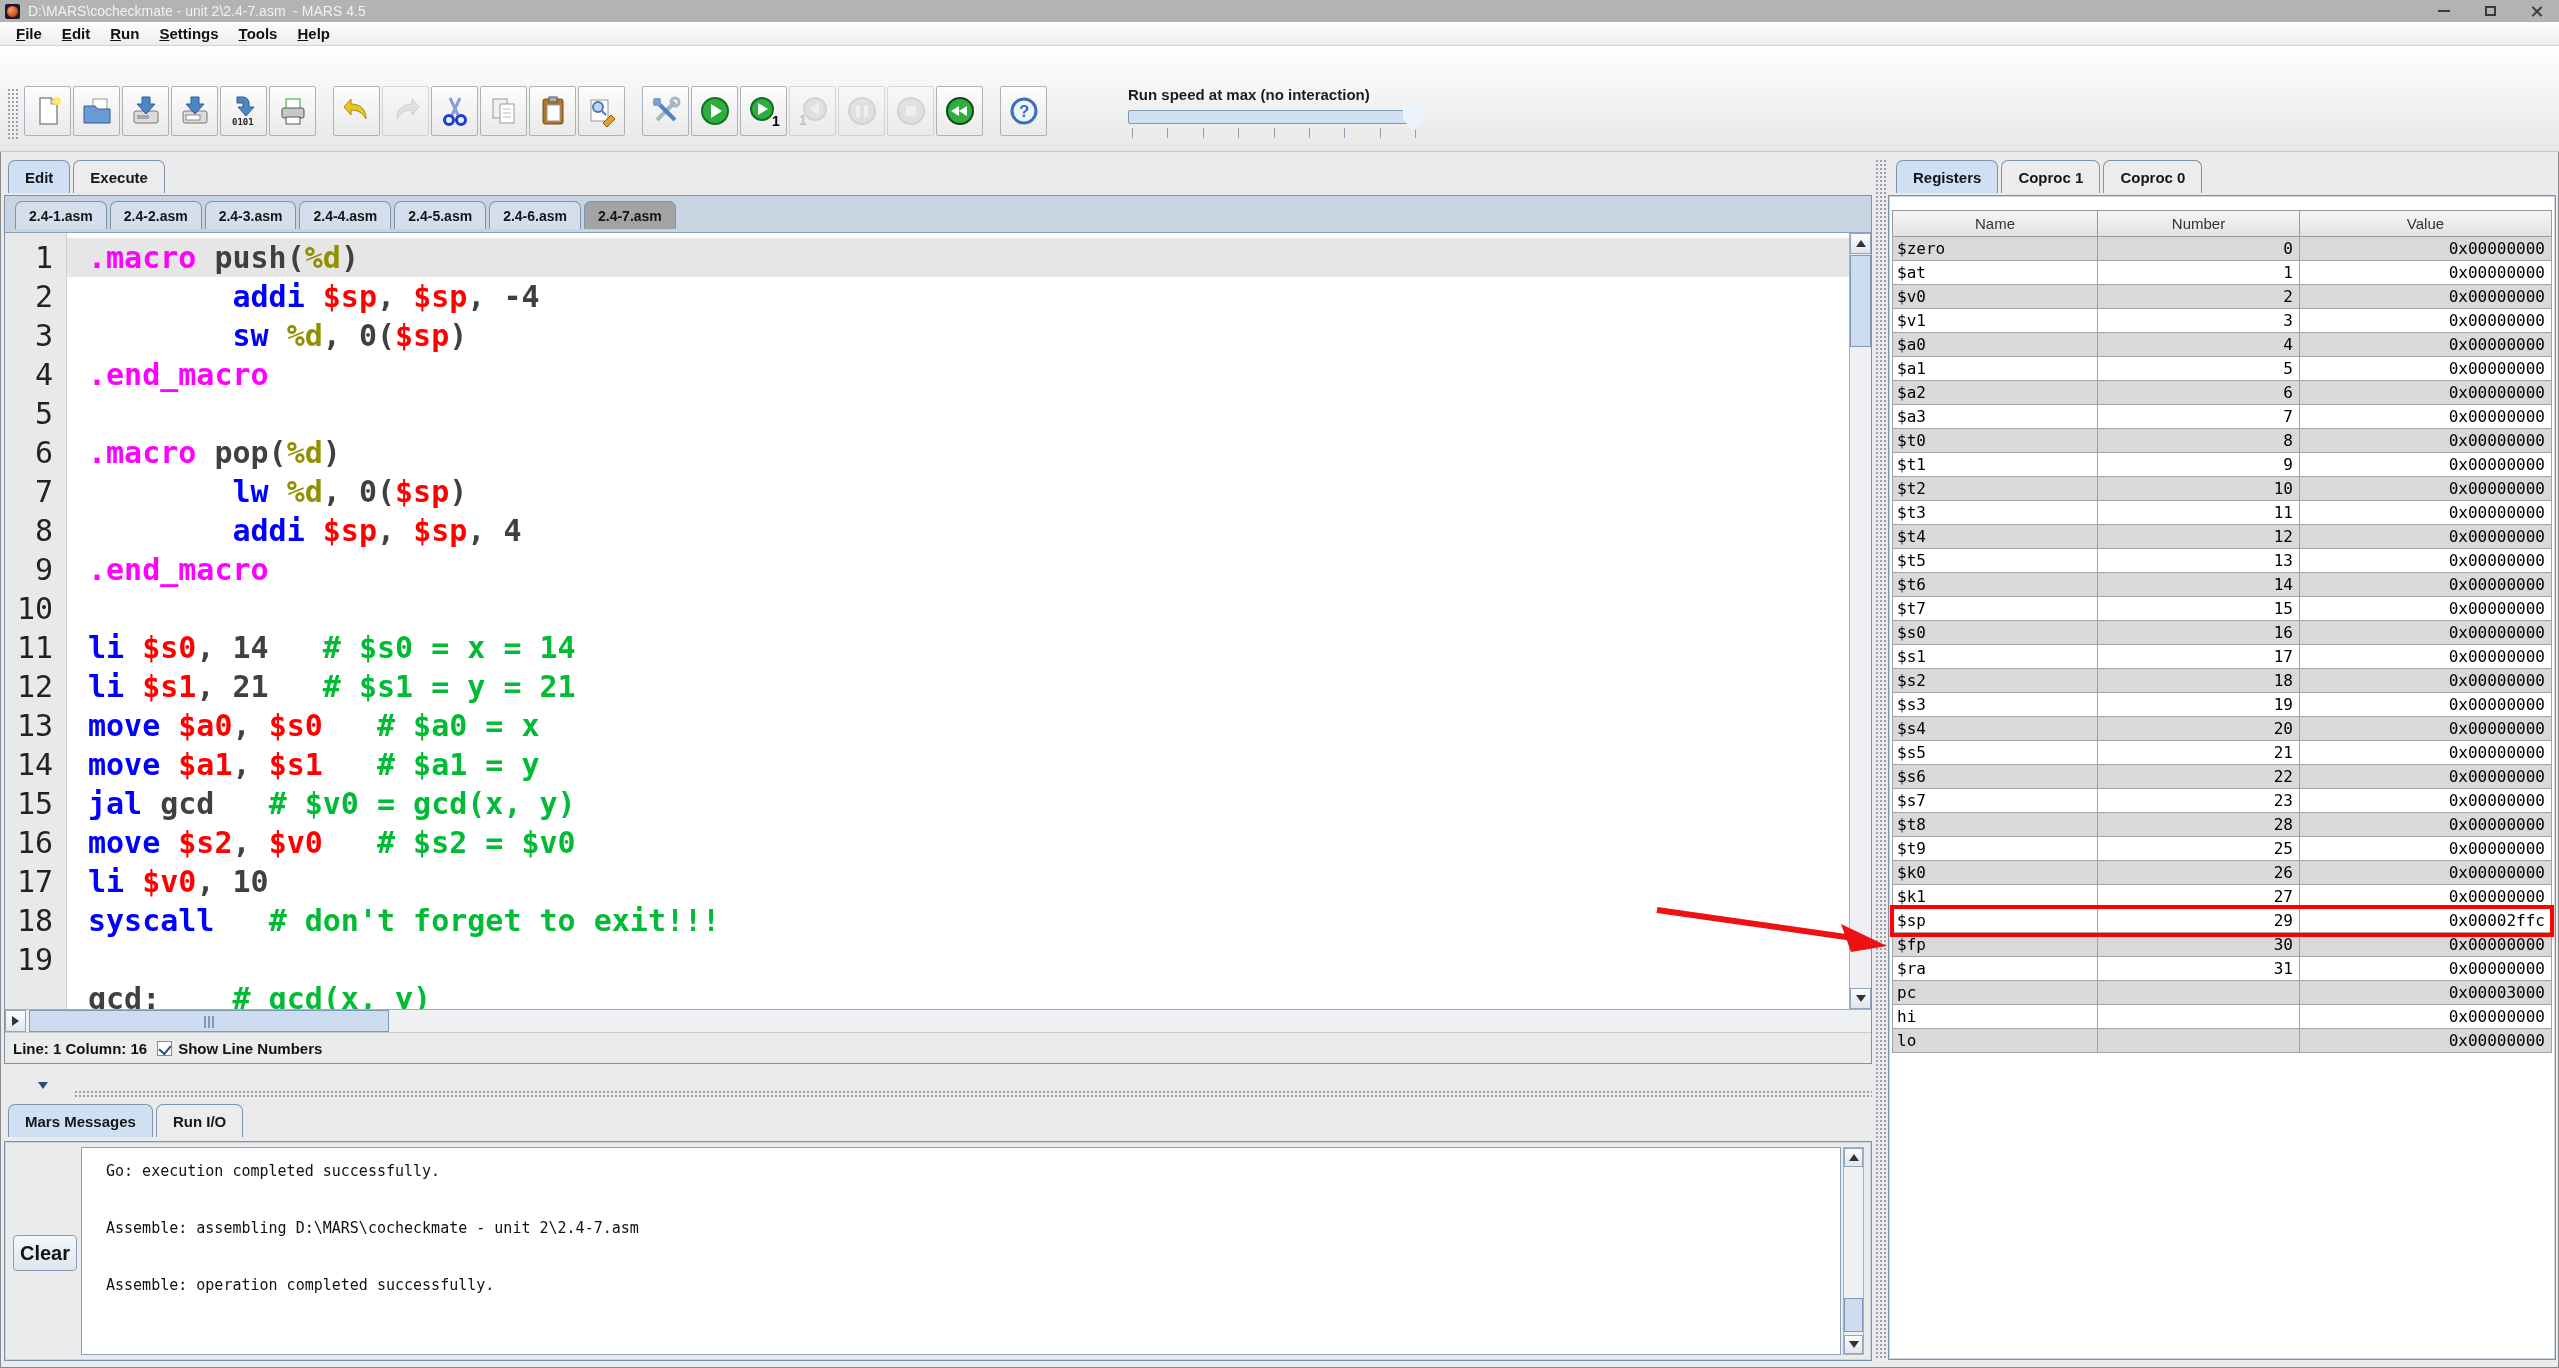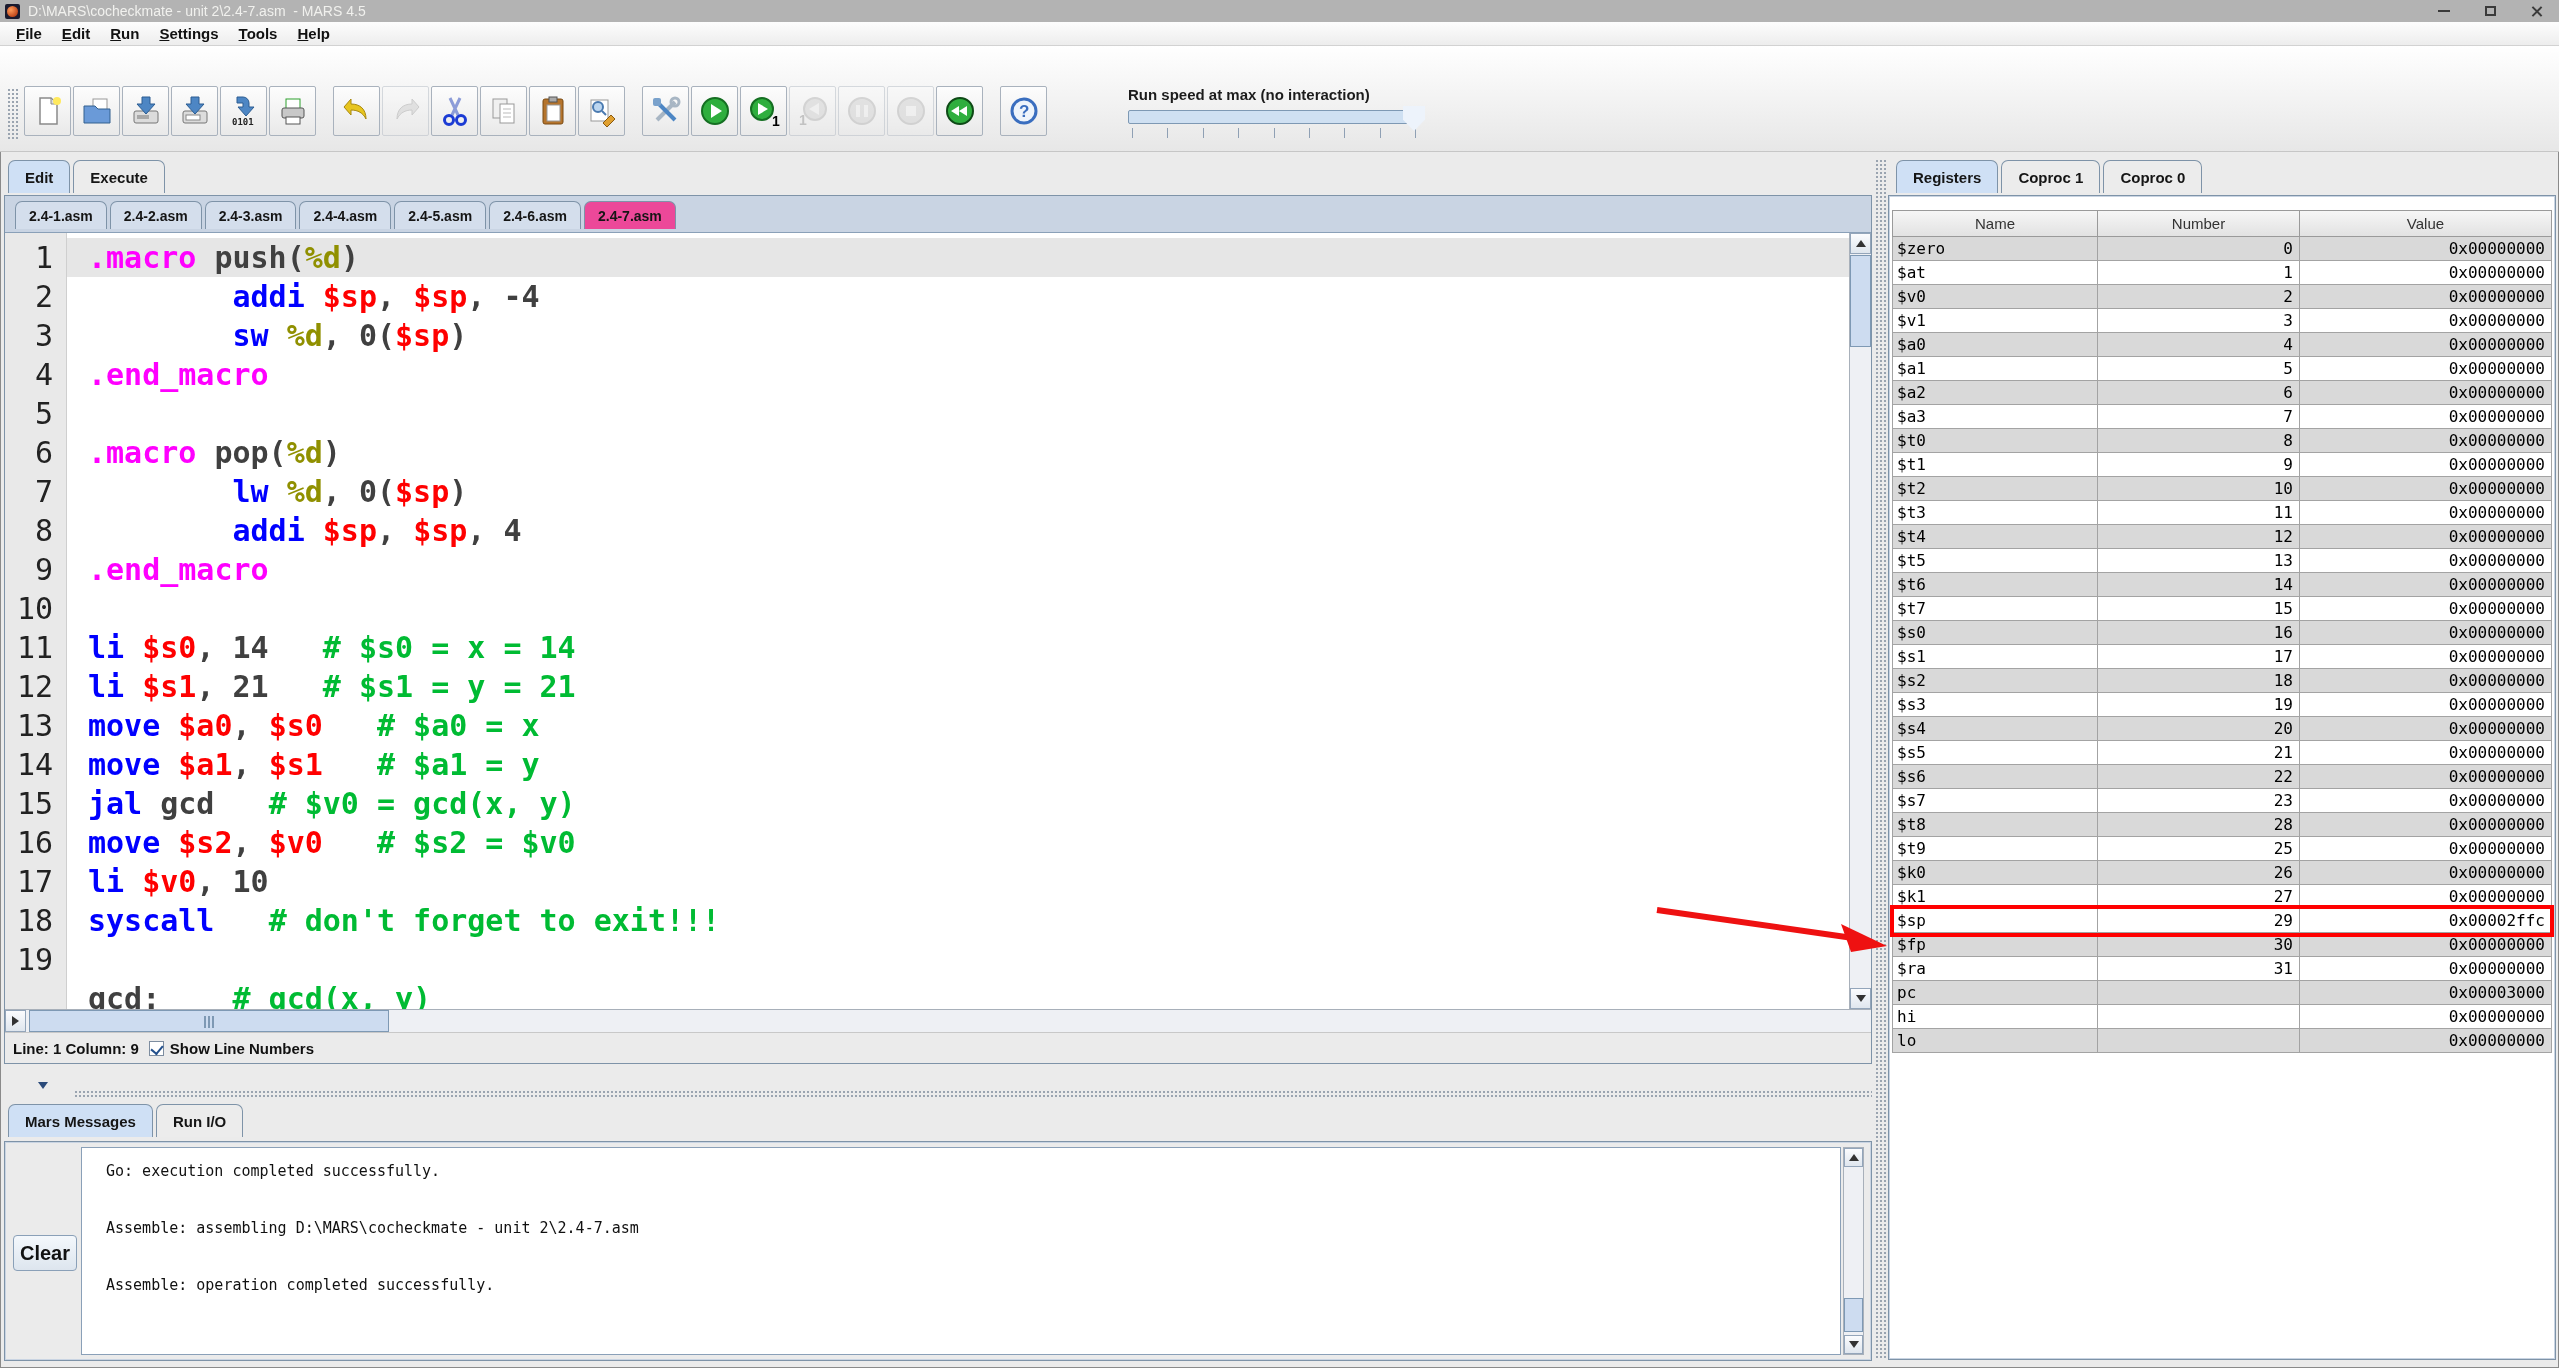--- a/index.html
+++ b/index.html
@@ -43,21 +43,21 @@
   .speed-handle{position:absolute;right:-6px;top:-5px;width:22px;height:25px;background:#edf3fb;
     clip-path:polygon(0 0,100% 0,100% 55%,50% 100%,0 55%);filter:drop-shadow(0 0 1px #5a7a9a)}
   .speed-ticks{display:flex;justify-content:space-between;margin-top:4px;padding:0 4px}
   .speed-ticks i{width:1px;height:10px;background:#8fa0b4}
 
   
   .tab{display:inline-block;font-weight:bold;font-size:15px;color:#151515;border:1px solid #7e93a8;border-bottom:none;
     border-radius:7px 7px 0 0;background:#ececec;padding:8px 16px 7px;margin-right:3px;position:relative;top:1px;cursor:default}
   .tab.selected{background:#cfe0f5;z-index:3}
   .tab.file{font-size:14px;padding:6px 13px 5px;background:#d4deec}
-  .tab.file.selected{background:#ec4899}
+  .tab.file.selected{background:#a3a3a3}
 
   .main-tabs{position:absolute;left:8px;top:159px;z-index:4}
   .reg-tabs{position:absolute;left:1896px;top:159px;z-index:4}
   .bottom-tabs{position:absolute;left:8px;top:1103px;z-index:4}
 
   
   .editor-panel{position:absolute;left:4px;top:195px;width:1868px;height:869px;border:1px solid #7e93a8;background:#fff}
   .file-tabstrip{height:37px;background:#c9d4e3;border-bottom:1px solid #8aa0b8;padding:4px 0 0 10px;white-space:nowrap}
   .editor-wrap{position:relative;display:flex;height:776px;overflow:hidden}
   .gutter{width:62px;background:#e9e9e9;border-right:1px solid #cfcfcf;padding-top:5px;
@@ -350,21 +350,21 @@
   <div class="hscroll">
     <button class="sb-btn hs-left">
         <span class="tri-left"></span>
       </button>
     <div class="h-thumb"></div>
     <button class="sb-btn hs-right">
         <span class="tri-right"></span>
       </button>
   </div>
   <div class="statusbar">
-    <span>Line: 1 Column: 9</span>
+    <span>Line: 1 Column: 16</span>
     <span class="checkbox checked" id="slnchk"></span>
     <span>Show Line Numbers</span>
   </div>
 </div>
 
 <div class="h-splitter">
   <button class="split-tri up"><span class="tri-up"></span></button>
   <button class="split-tri down"><span class="tri-down"></span></button>
   <div class="dots"></div>
 </div>

